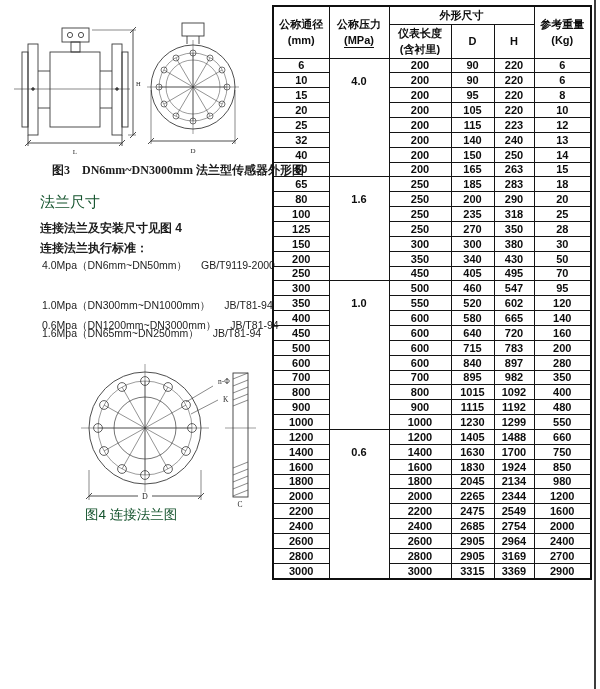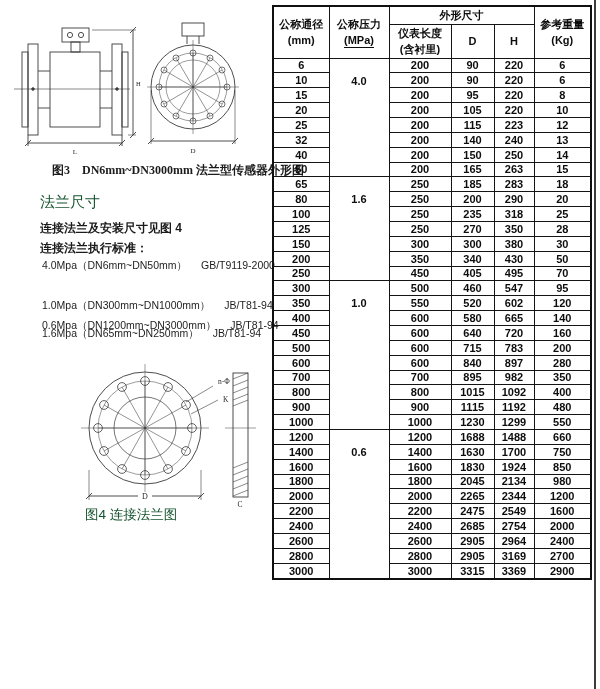--- a/index.html
+++ b/index.html
@@ -441,21 +441,21 @@
           <td>1000</td>
           <td>1000</td>
           <td>1230</td>
           <td>1299</td>
           <td>550</td>
         </tr>
         <tr>
           <td>1200</td>
           <td rowspan="10" class="pressure">0.6</td>
           <td>1200</td>
-          <td>1688</td>
+          <td>1405</td>
           <td>1488</td>
           <td>660</td>
         </tr>
         <tr>
           <td>1400</td>
           <td>1400</td>
           <td>1630</td>
           <td>1700</td>
           <td>750</td>
         </tr>

